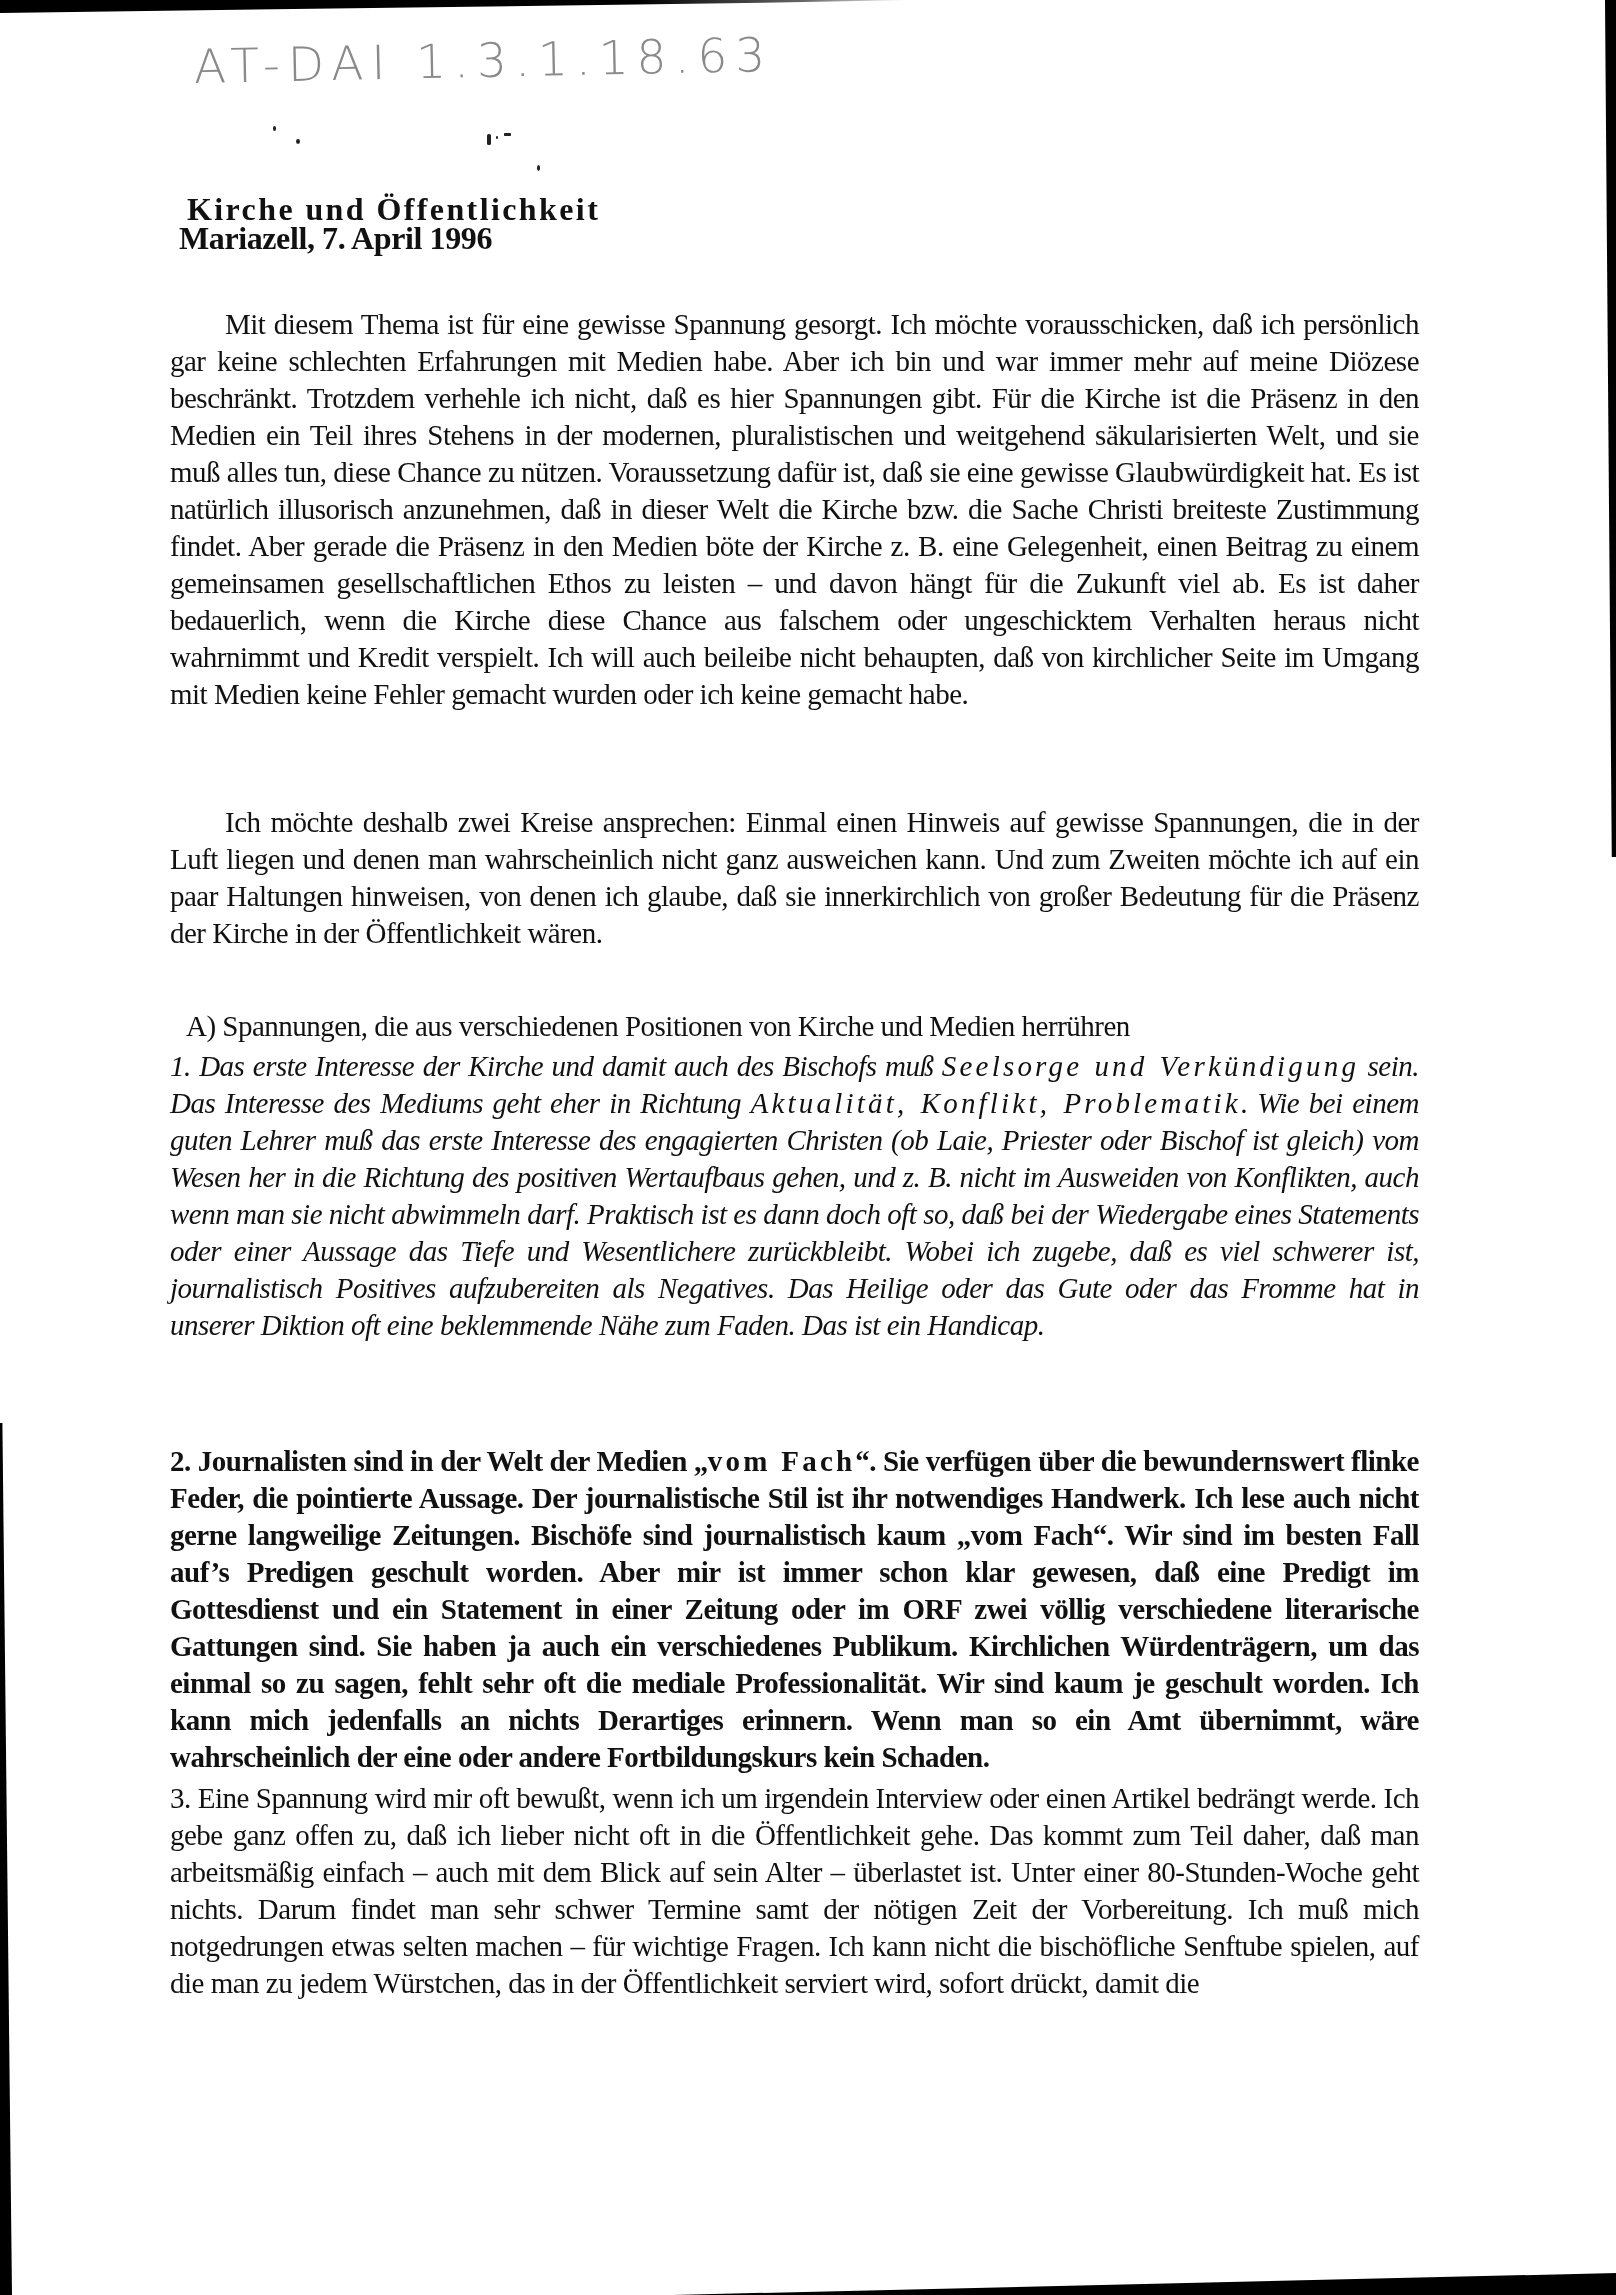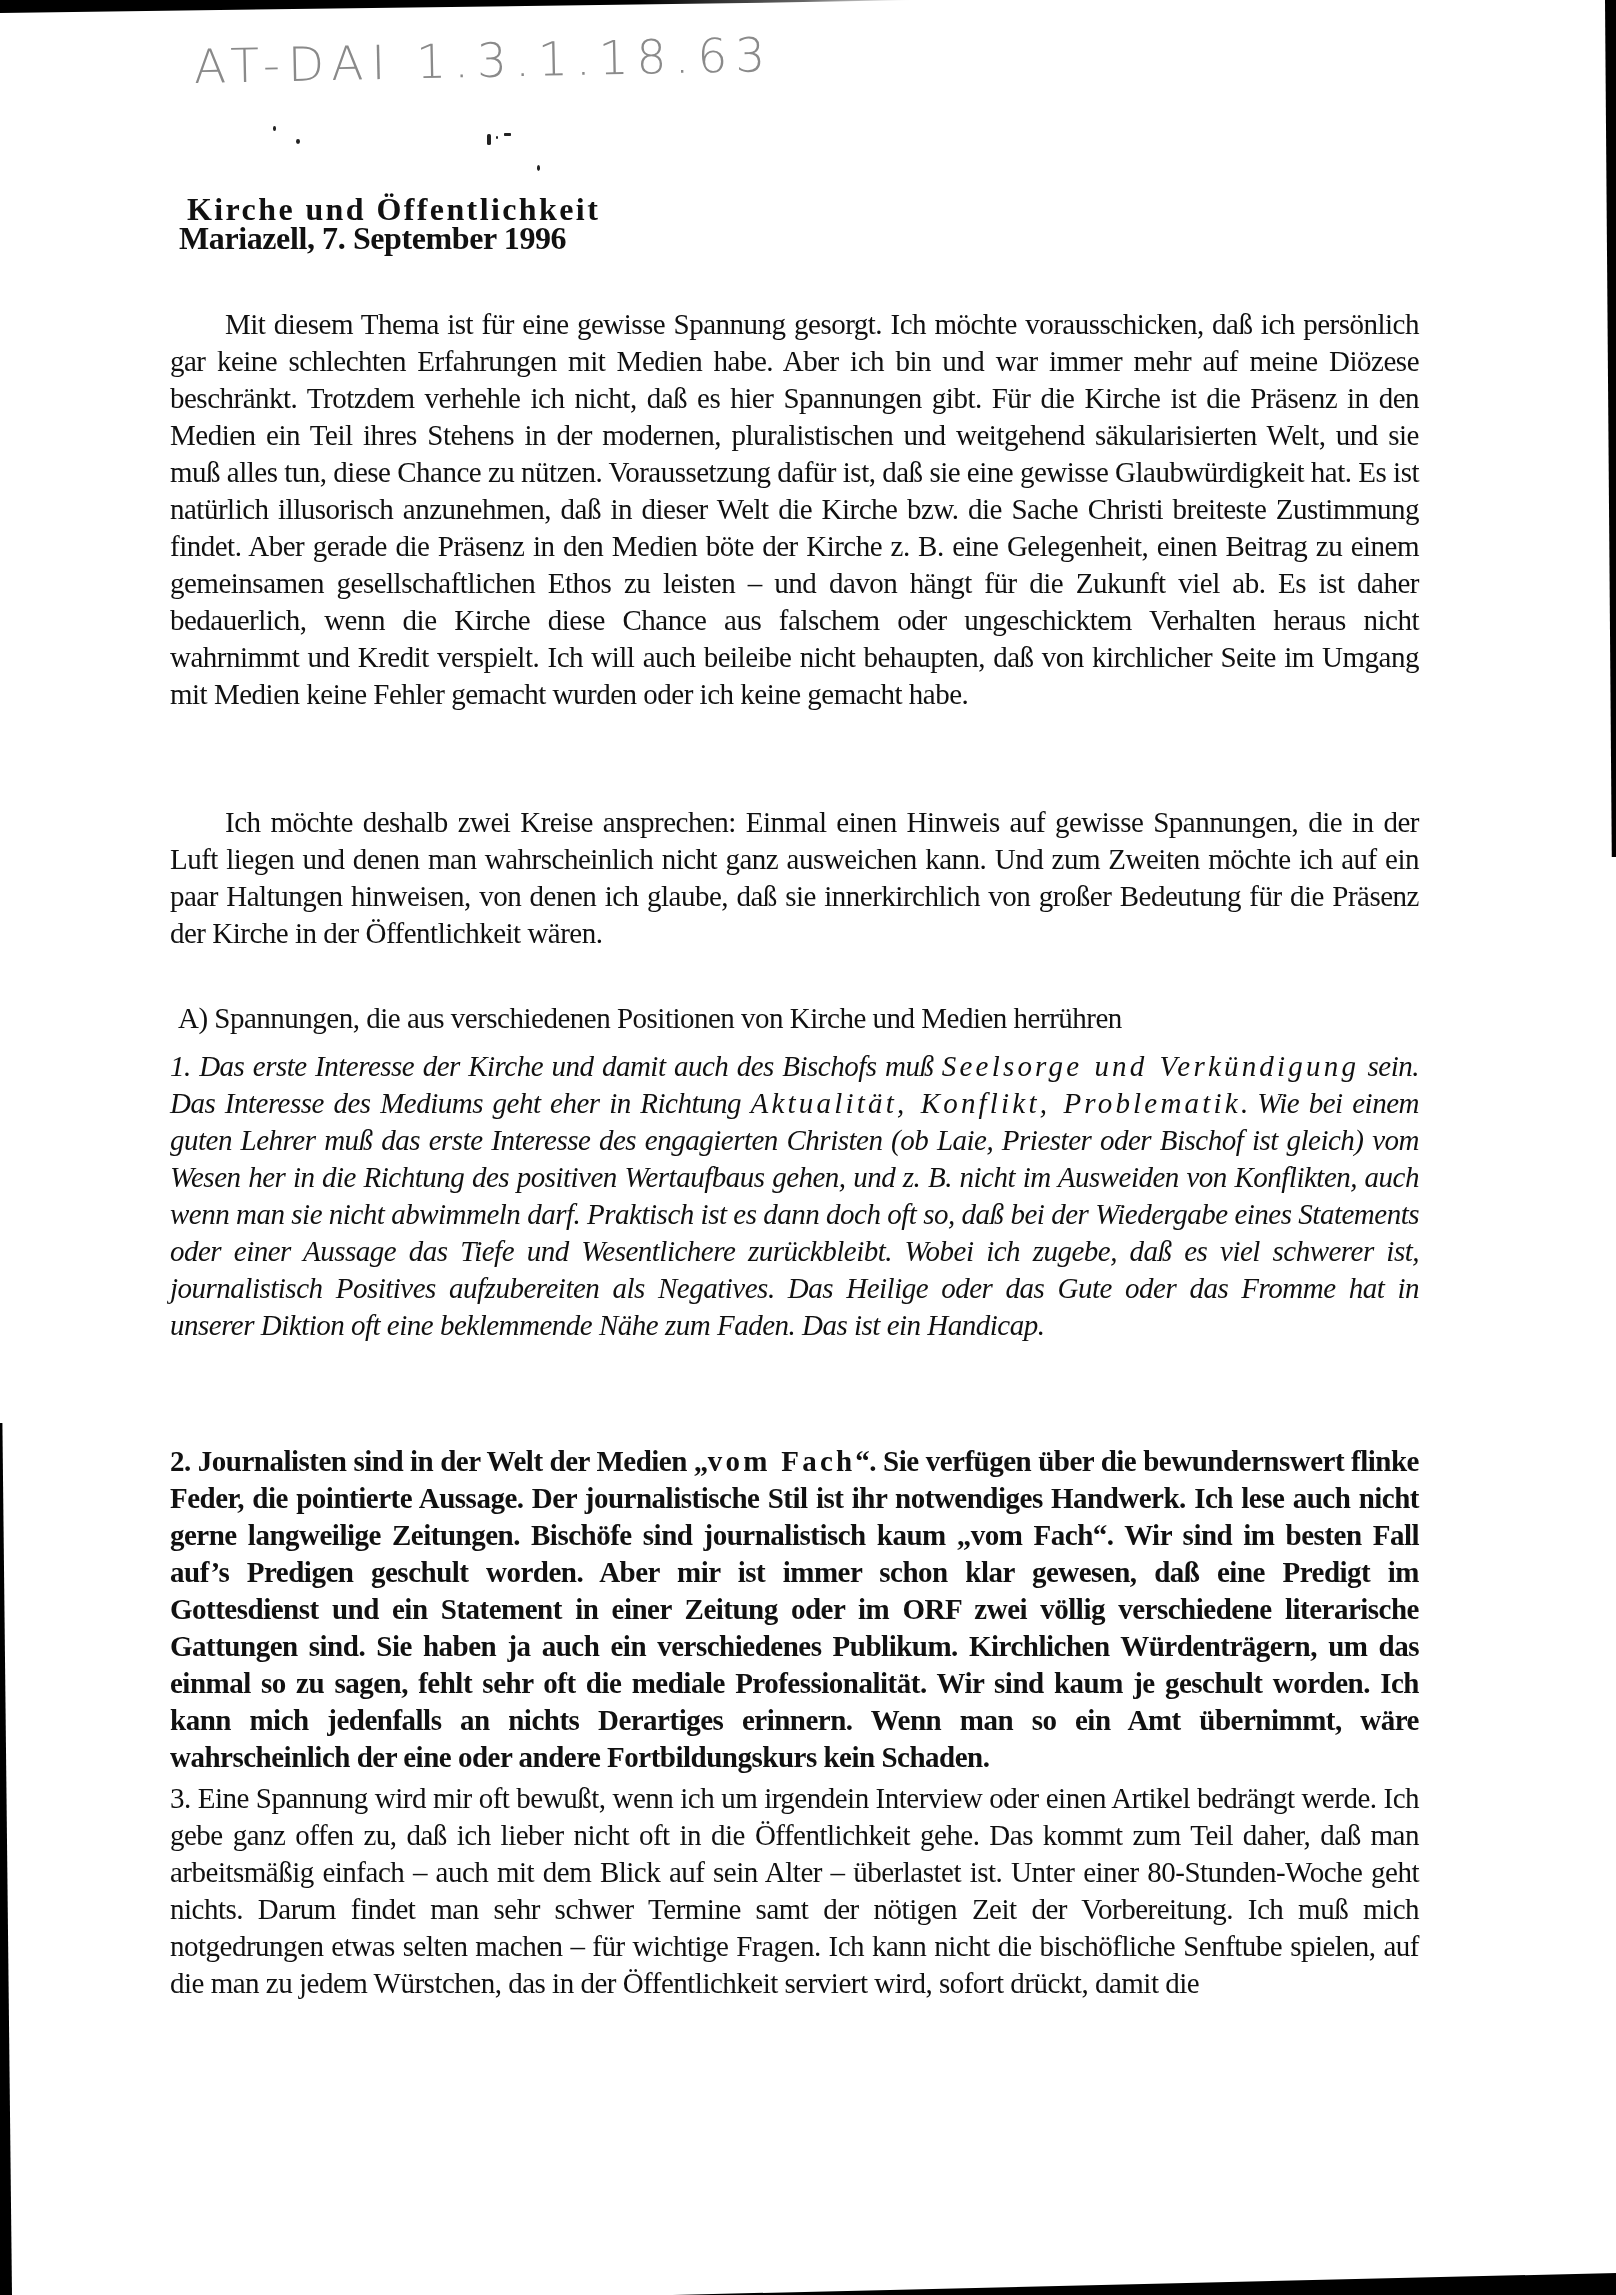--- a/index.html
+++ b/index.html
@@ -51,21 +51,21 @@
   .page-body {
     position: absolute; left: 170px; width: 1249px;
     font-size: 29px; line-height: 37px;
     text-align: justify; letter-spacing: -0.5px; word-spacing: 0px;
   }
   .page-body p { margin: 0; }
   .indent { text-indent: 55px; }
   .spaced { letter-spacing: 3.2px; }
   .heading-a {
     position: absolute; left: 170px; top: 992px;
-    font-size: 29px; line-height: 37px; letter-spacing: -0.5px; margin: 8px;
+    font-size: 29px; line-height: 37px; letter-spacing: -0.5px; margin: 16px;
   }
   .p1 { top: 306px; }
   .p2 { top: 804px; }
   .item1 { top: 1048px; font-style: italic; }
   .item2 { top: 1443px; font-weight: bold; }
   .item3 { top: 1780px; }
 </style>
 </head>
 <body>
 
@@ -77,21 +77,21 @@
 <div class="stamp">AT-DAI 1.3.1.18.63</div>
 
 <div class="speck" style="left:273px;top:126px;width:3.2px;height:4.8px;"></div>
 <div class="speck" style="left:296px;top:139px;width:4px;height:4.8px;"></div>
 <div class="speck" style="left:487px;top:134px;width:4px;height:11.3px;border-radius:1.6px;"></div>
 <div class="speck" style="left:496px;top:136px;width:2.4px;height:3.2px;"></div>
 <div class="speck" style="left:504px;top:133px;width:6.5px;height:3.2px;border-radius:0.8px;"></div>
 <div class="speck" style="left:537px;top:165px;width:3.2px;height:5.7px;"></div>
 
 <h1 class="title">Kirche und Öffentlichkeit</h1>
-<h2 class="subtitle">Mariazell, 7. September 1996</h2>
+<h2 class="subtitle">Mariazell, 7. April 1996</h2>
 
 <div class="page-body p1">
   <p class="indent">Mit diesem Thema ist für eine gewisse Spannung gesorgt. Ich möchte vorausschicken, daß ich persönlich gar keine schlechten Erfahrungen mit Medien habe. Aber ich bin und war immer mehr auf meine Diözese beschränkt. Trotzdem verhehle ich nicht, daß es hier Spannungen gibt. Für die Kirche ist die Präsenz in den Medien ein Teil ihres Stehens in der modernen, pluralistischen und weitgehend säkularisierten Welt, und sie muß alles tun, diese Chance zu nützen. Voraussetzung dafür ist, daß sie eine gewisse Glaubwürdigkeit hat. Es ist natürlich illusorisch anzunehmen, daß in dieser Welt die Kirche bzw. die Sache Christi breiteste Zustimmung findet. Aber gerade die Präsenz in den Medien böte der Kirche z. B. eine Gelegenheit, einen Beitrag zu einem gemeinsamen gesellschaftlichen Ethos zu leisten – und davon hängt für die Zukunft viel ab. Es ist daher bedauerlich, wenn die Kirche diese Chance aus falschem oder ungeschicktem Verhalten heraus nicht wahrnimmt und Kredit verspielt. Ich will auch beileibe nicht behaupten, daß von kirchlicher Seite im Umgang mit Medien keine Fehler gemacht wurden oder ich keine gemacht habe.</p>
 </div>
 <div class="page-body p2">
   <p class="indent">Ich möchte deshalb zwei Kreise ansprechen: Einmal einen Hinweis auf gewisse Spannungen, die in der Luft liegen und denen man wahrscheinlich nicht ganz ausweichen kann. Und zum Zweiten möchte ich auf ein paar Haltungen hinweisen, von denen ich glaube, daß sie innerkirchlich von großer Bedeutung für die Präsenz der Kirche in der Öffentlichkeit wären.</p>
 </div>
 
 <p class="heading-a">A) Spannungen, die aus verschiedenen Positionen von Kirche und Medien herrühren</p>
 

